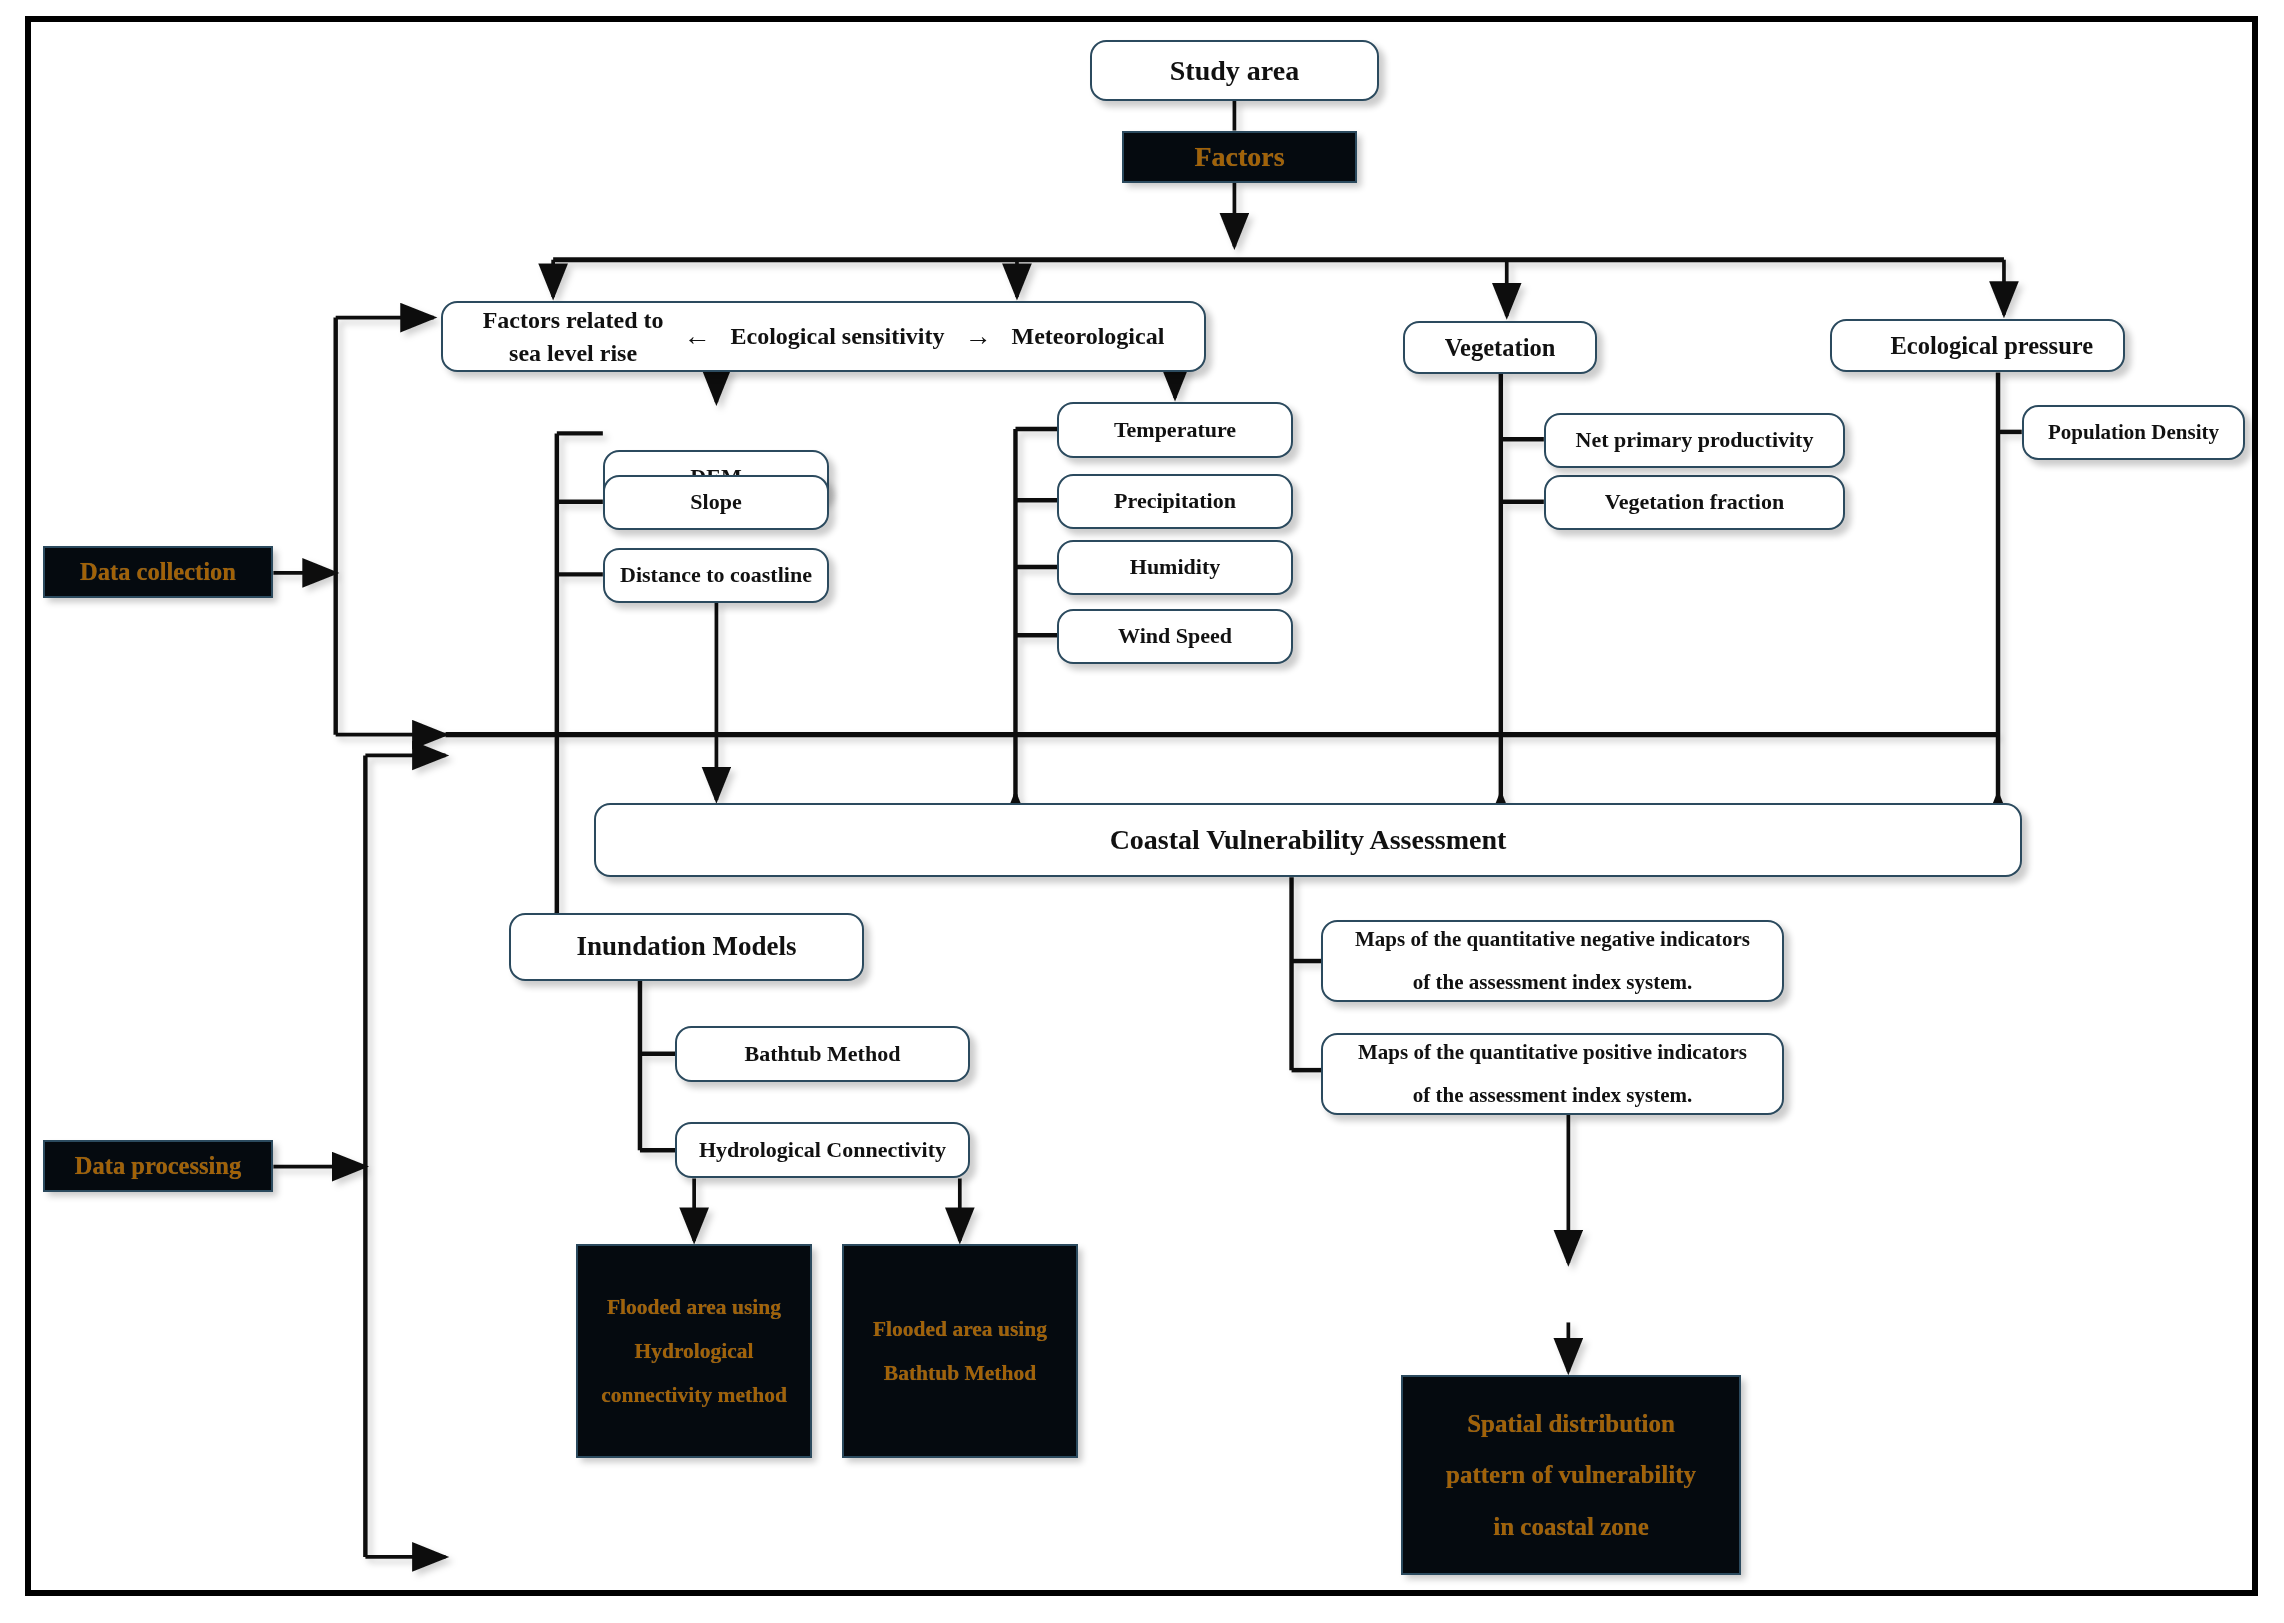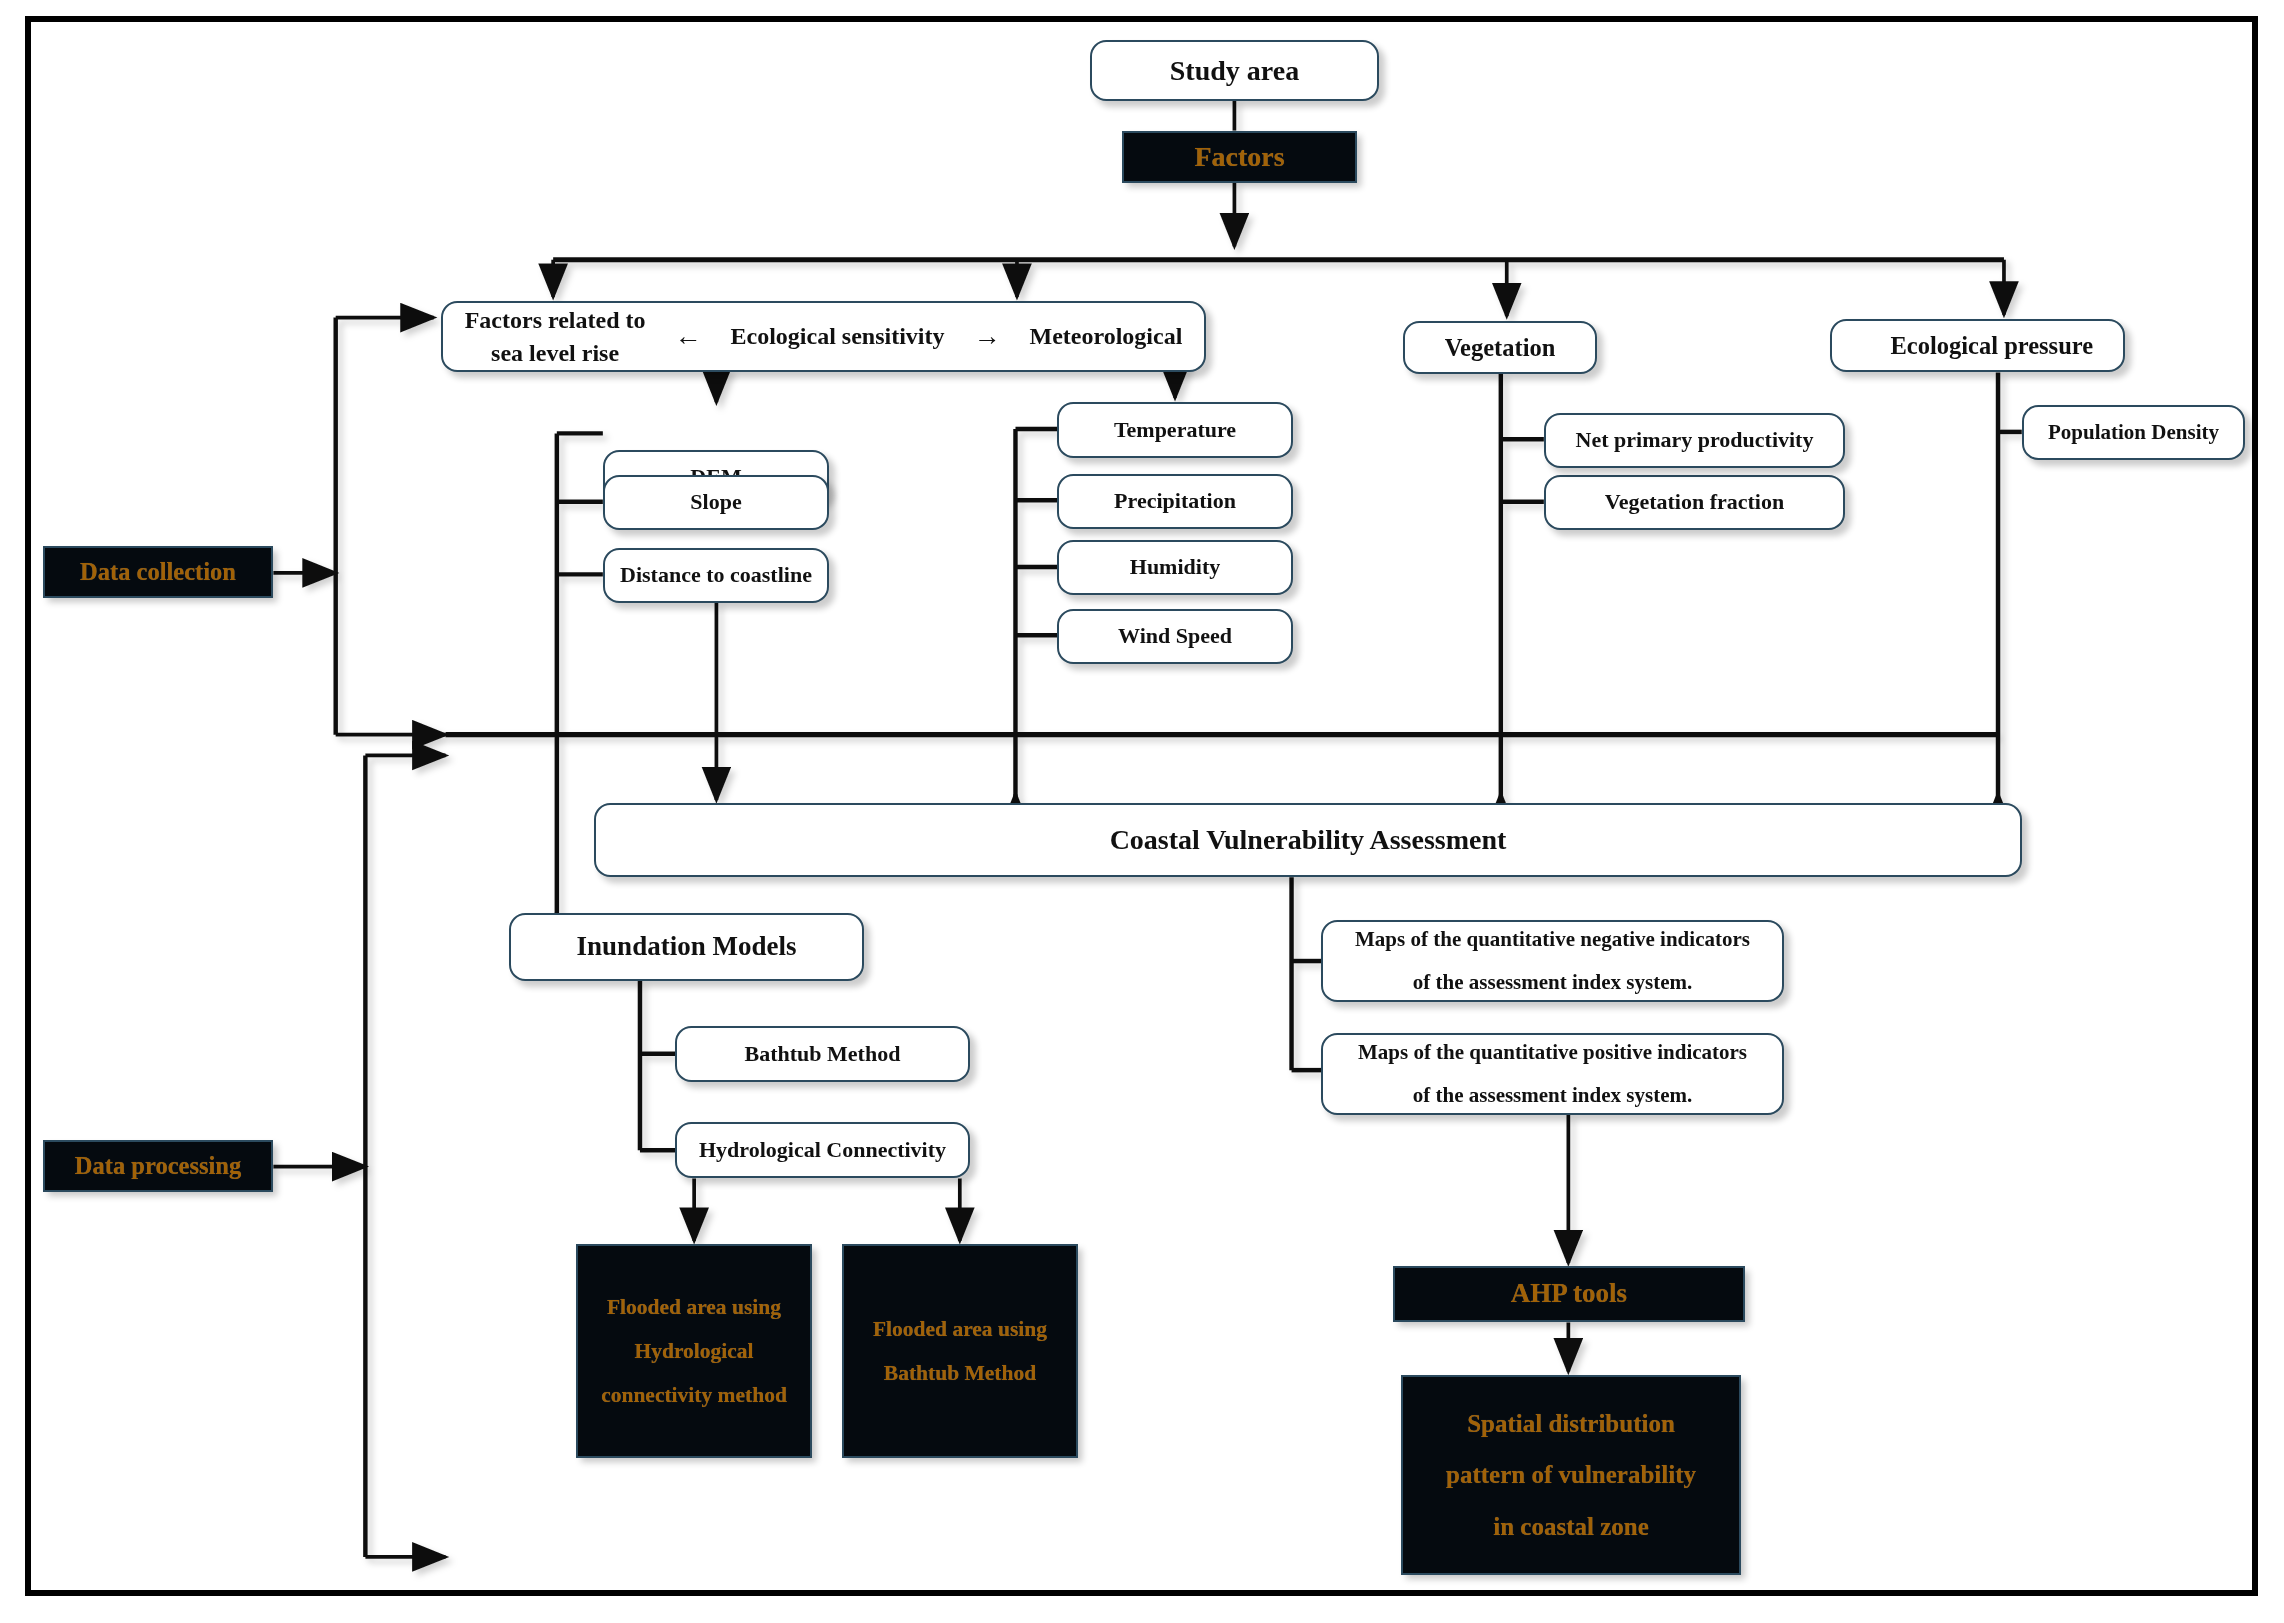--- a/index.html
+++ b/index.html
@@ -63,21 +63,21 @@
   }
   .multiline { line-height: 2.05; }
 
   
   #study-area   { left:1090px; top:40px;  width:289px;  height:61px;  font-size:28px; }
   #factors      { left:1122px; top:131px; width:235px;  height:52px;  font-size:28px; }
 
   #cat-sensitivity { left:441px;  top:301px; width:765px; height:71px; font-size:0; }
   .sens-inner {
     display:flex; align-items:center; justify-content:center;
-    width:100%; gap:29px; font-size:24px; font-weight:700; color:#111;
+    width:100%; gap:20px; font-size:24px; font-weight:700; color:#111;
   }
   .sens-inner .two-line { line-height:1.35; }
   .sens-arrow { font-size:27px; font-weight:700; }
 
   #cat-vegetation  { left:1403px; top:321px; width:194px; height:53px; font-size:24.5px; }
   #cat-pressure    { left:1830px; top:319px; width:295px; height:53px; font-size:24.5px;padding-left:36px; }
 
   #leaf-dem        { left:603px;  top:407px; width:226px; height:55px; font-size:22px;margin-top:43px; }
   #leaf-slope      { left:603px;  top:475px; width:226px; height:55px; font-size:22px; }
   #leaf-distance   { left:603px;  top:548px; width:226px; height:55px; font-size:22px; }
@@ -260,21 +260,20 @@
     </div>
   </div>
 
   <div class="node filled multiline" id="flood-bath">
     <div>
       <span>Flooded area using</span><br>
       <span>Bathtub Method</span>
     </div>
   </div>
 
-  <div class="node filled" id="ahp">AHP tools</div>
 
   <div class="node filled multiline" id="spatial">
     <div>
       <span>Spatial distribution</span><br>
       <span>pattern of vulnerability</span><br>
       <span>in coastal zone</span>
     </div>
   </div>
 
   <div class="node filled" id="data-collection">Data collection</div>

